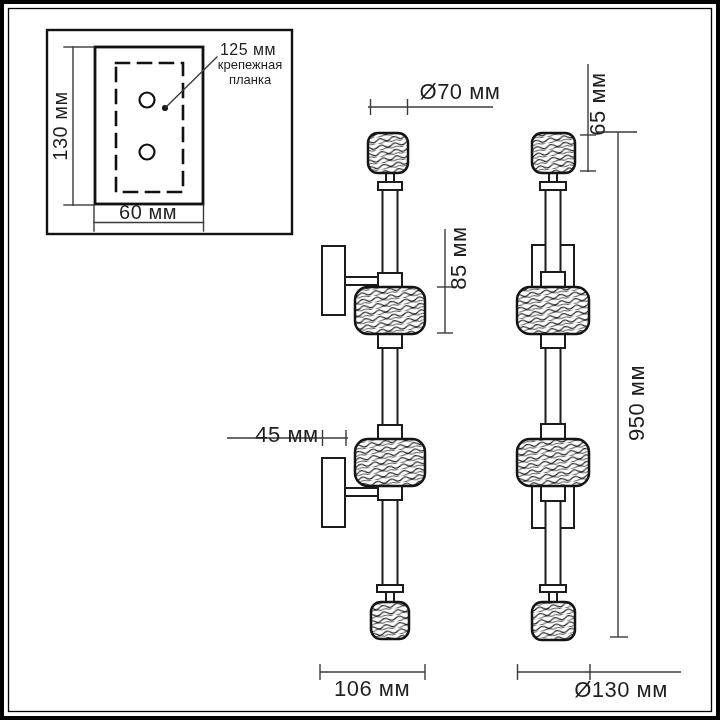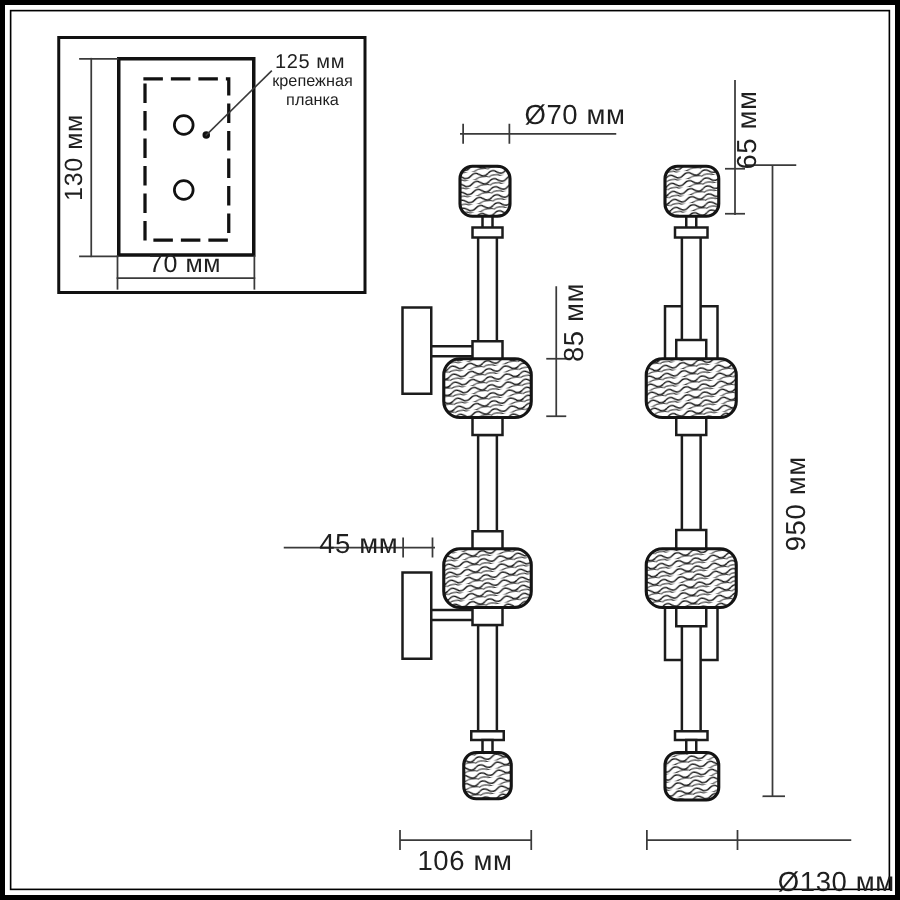--- a/index.html
+++ b/index.html
@@ -186,23 +186,23 @@
   <div class="dimlabel rot" style="left:598px;top:104px;">65 мм</div>
 
   <div class="dimlabel rot" style="left:459px;top:258px;">85 мм</div>
 
   <div class="dimlabel" style="left:287px;top:435px;">45 мм</div>
 
   <div class="dimlabel" style="left:372px;top:689px;">106 мм</div>
 
   <div class="dimlabel rot" style="left:637px;top:403px;">950 мм</div>
 
-  <div class="dimlabel" style="left:669px;top:690px;margin-top:16px;">Ø130 мм</div>
+  <div class="dimlabel" style="left:621px;top:690px;">Ø130 мм</div>
 
   <div class="dimlabel rot inset-dim" style="left:60px;top:126px;">130 мм</div>
 
-  <div class="dimlabel inset-dim" style="left:148px;top:212px;">70 мм</div>
+  <div class="dimlabel inset-dim" style="left:148px;top:212px;">60 мм</div>
 
   <div class="dimlabel small-dim" style="left:248px;top:50px;">125 мм</div>
 
   <div class="part-name" style="left:250px;top:73px;">крепежная планка</div>
 
 </div>
 
 </body></html>

